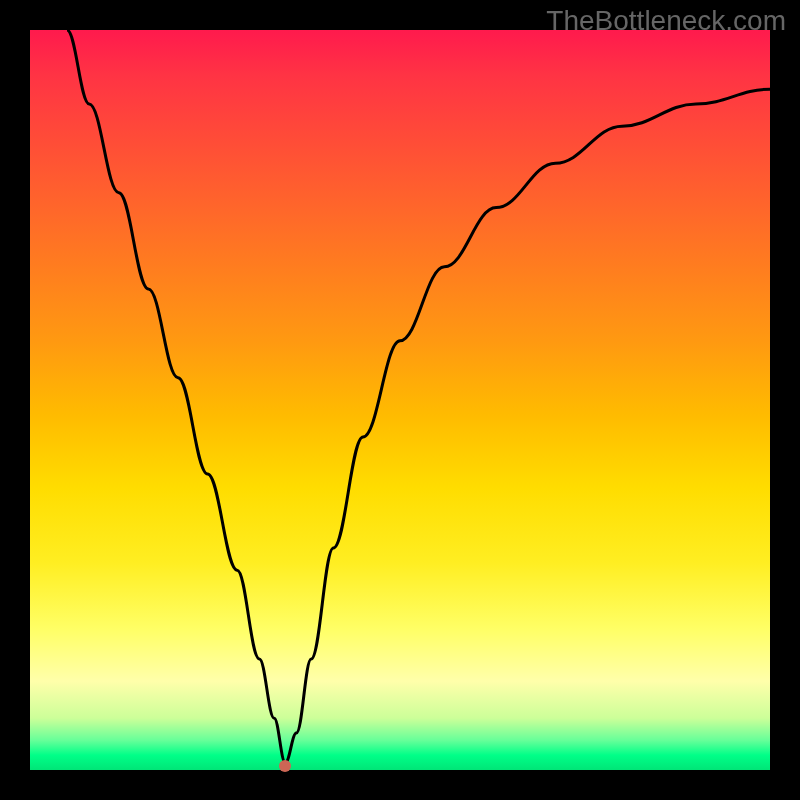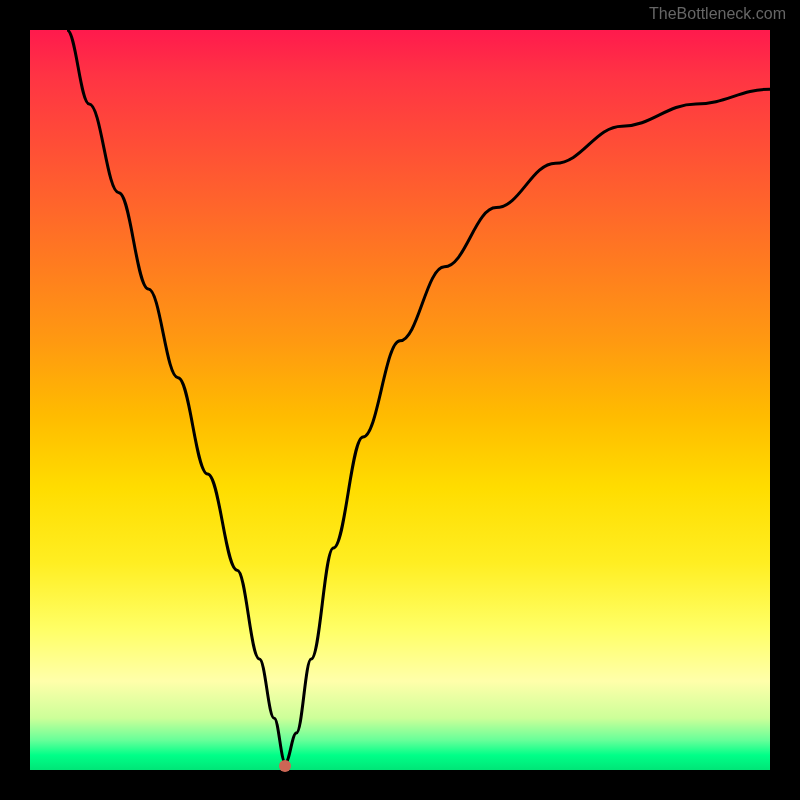--- a/index.html
+++ b/index.html
@@ -12,21 +12,21 @@
       height: 800px;
       background: #000;
       position: relative;
       font-family: Arial, sans-serif;
     }
     .watermark {
       position: absolute;
       top: 5px;
       right: 14px;
       color: #666;
-      font-size: 16px;
+      font-size: 28px;
       font-weight: normal;
       z-index: 10;
     }
     .chart-area {
       position: absolute;
       top: 30px;
       left: 30px;
       width: 740px;
       height: 740px;
       background: linear-gradient(to bottom,

